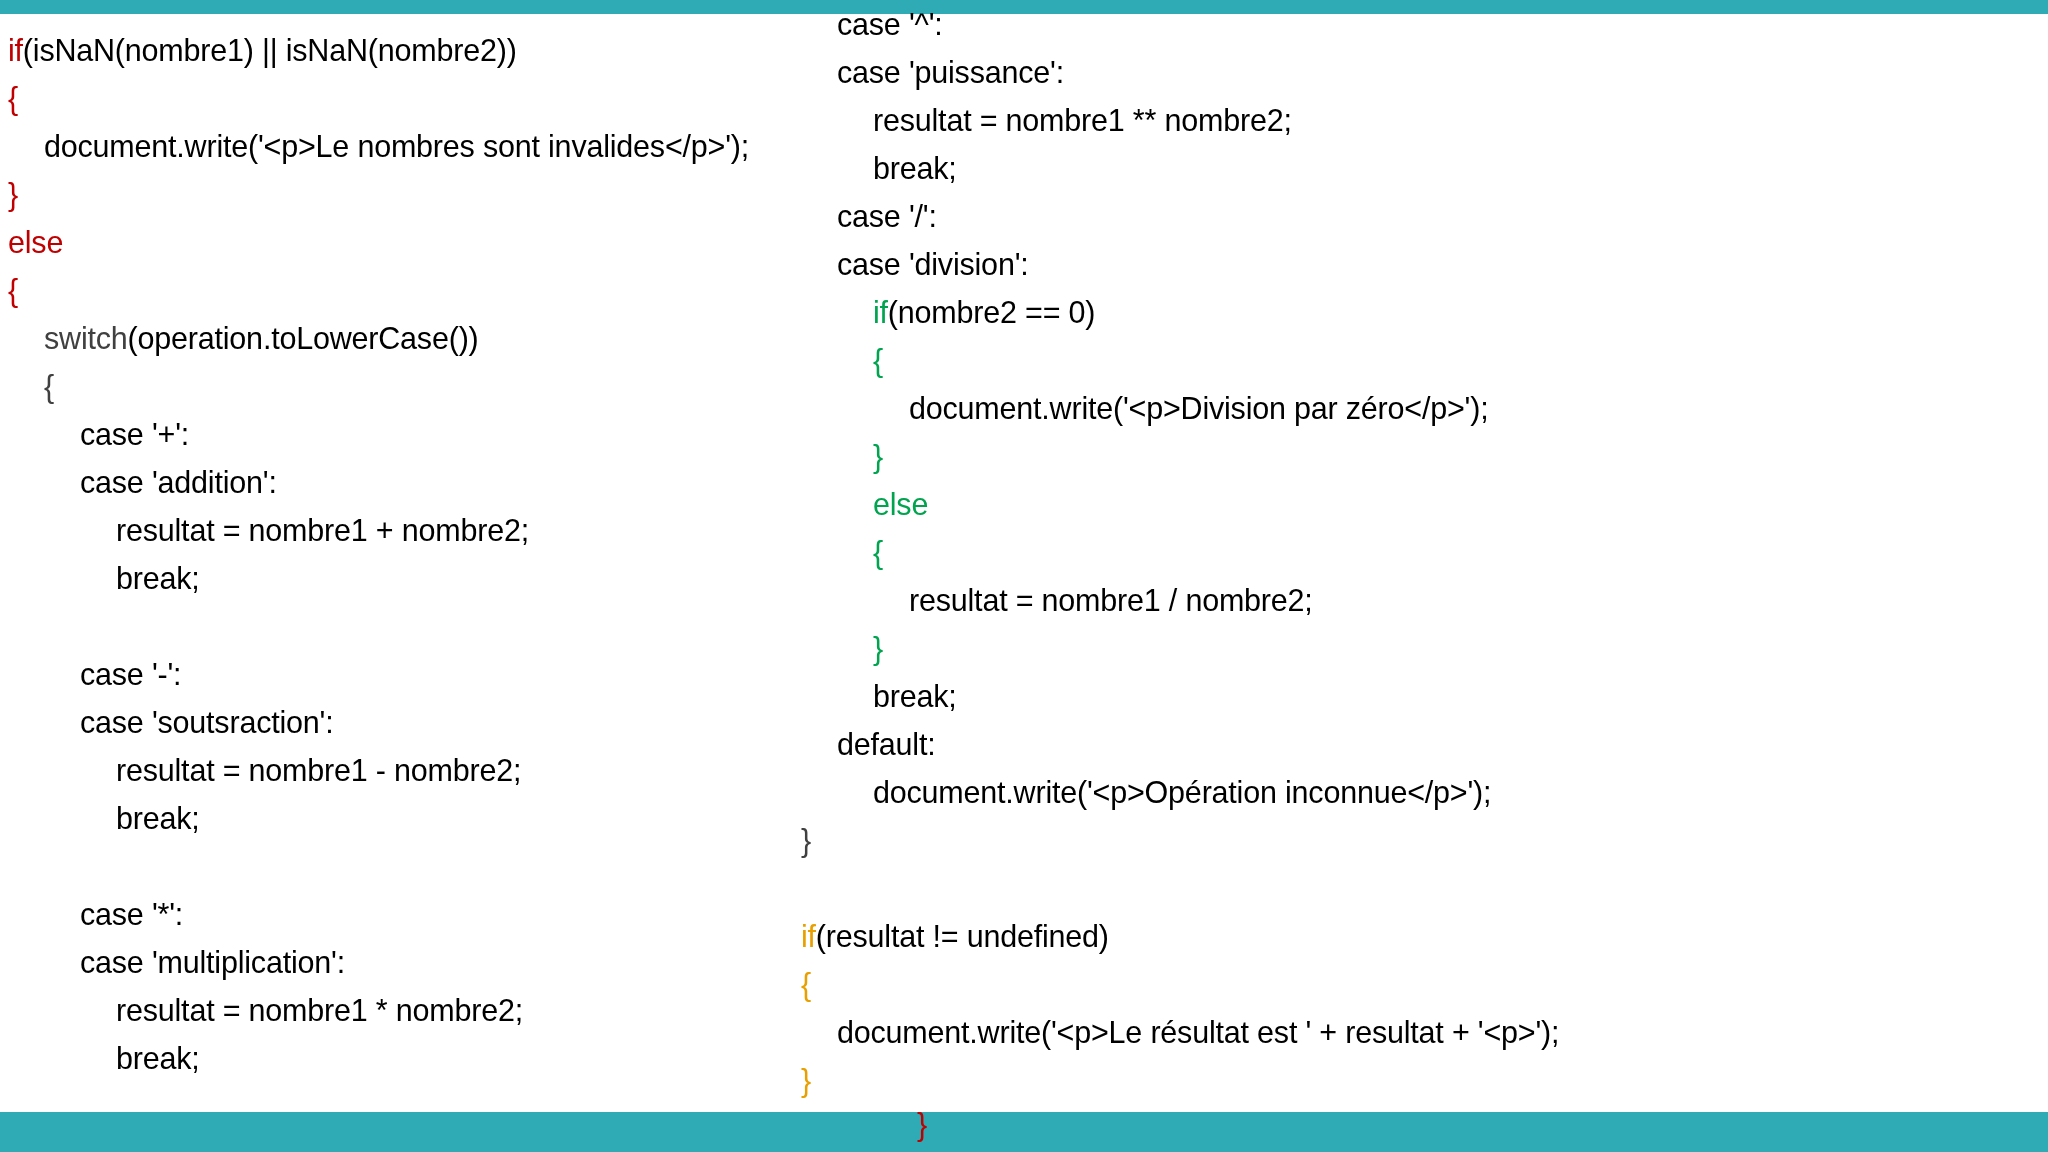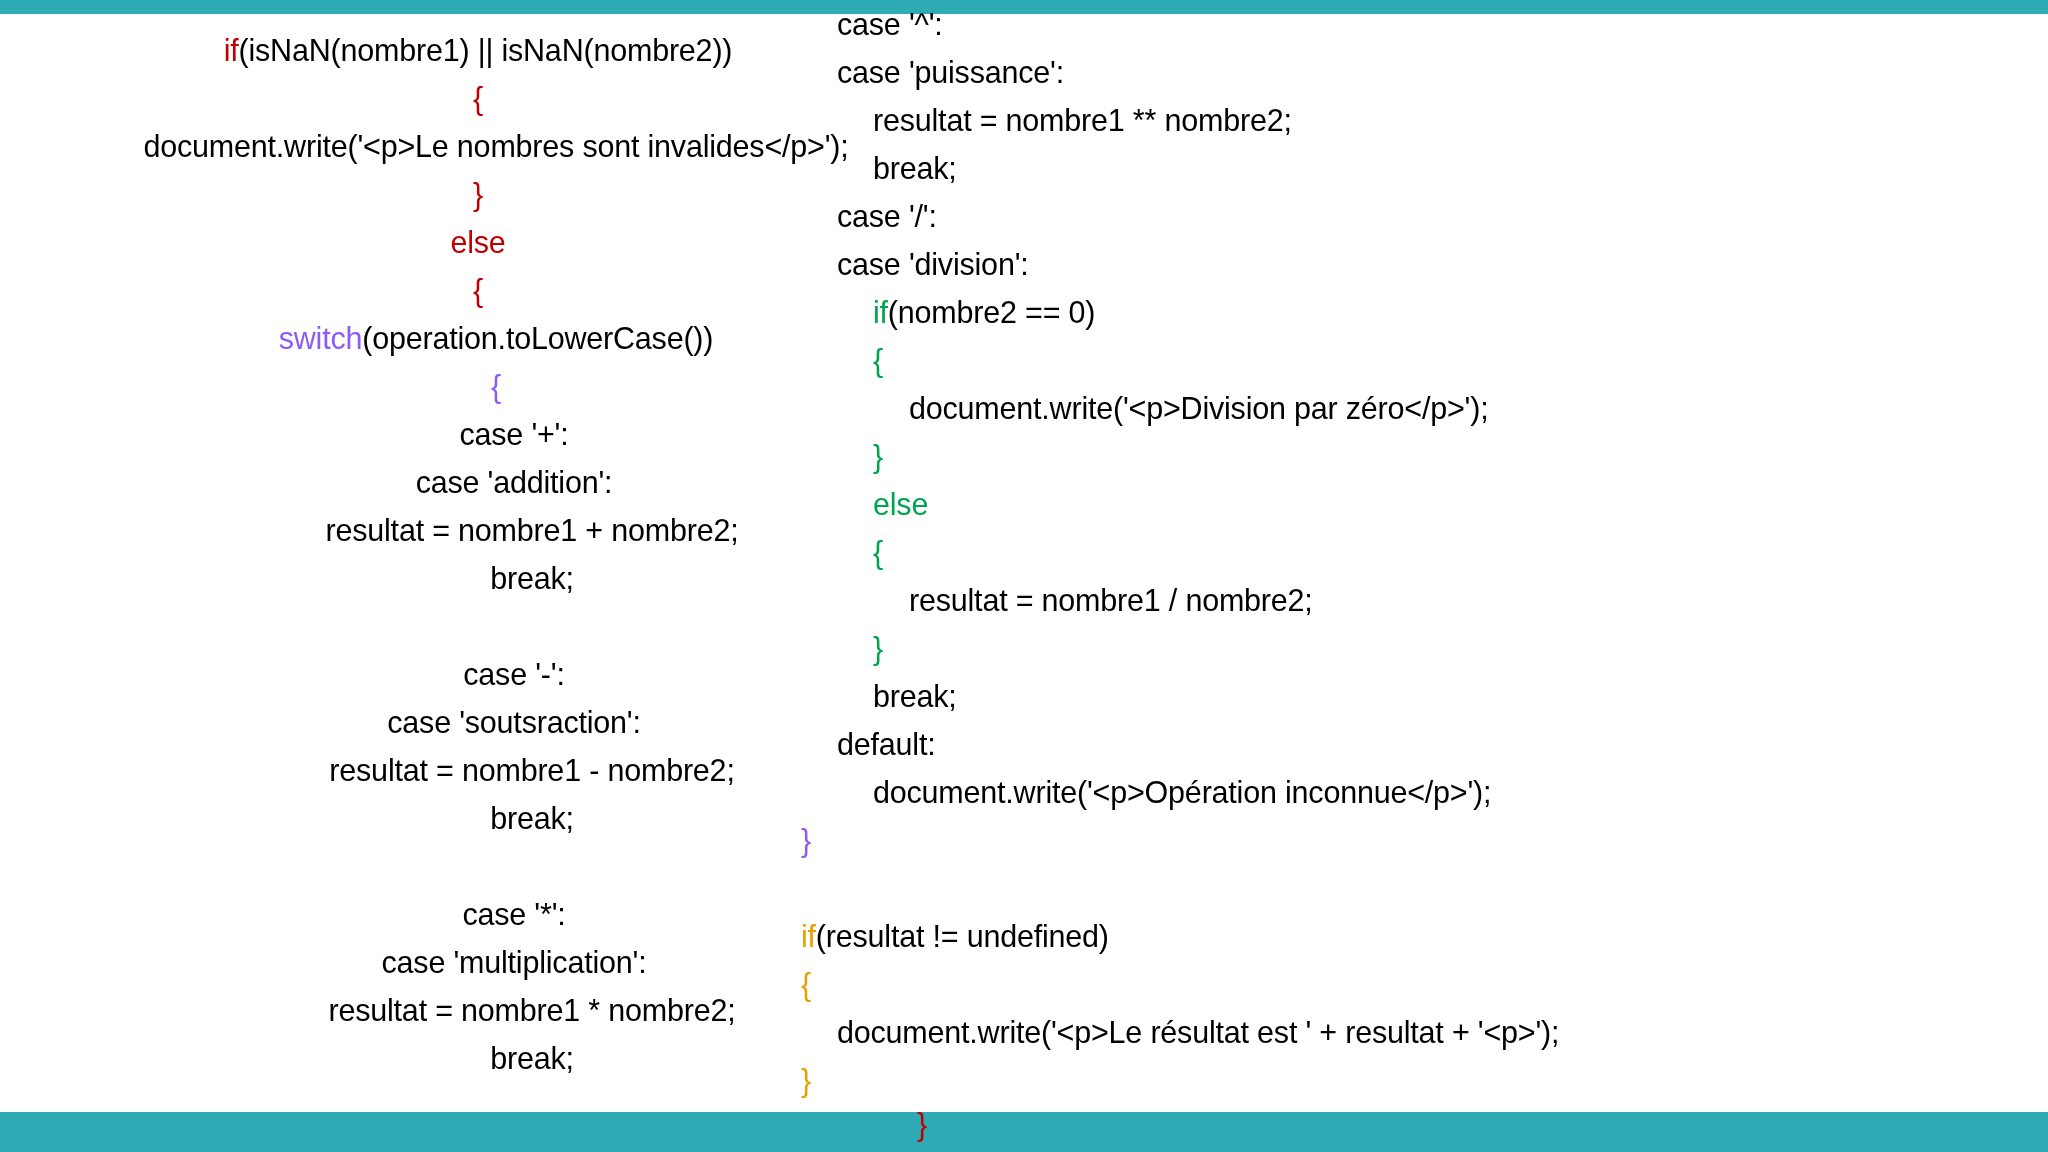--- a/index.html
+++ b/index.html
@@ -19,28 +19,28 @@
 
   .code-col{
     position:absolute;
     white-space:pre;
     font-family:"Liberation Sans", sans-serif;
     font-size:30.5px;
     line-height:48px;
     color:#000000;
     letter-spacing:-0.2px;
   }
-  #left-col{ left:8px; top:26px; width:940px;text-align:center; }
+  #left-col{ left:8px; top:26px; width:940px; }
   #right-col{ left:765px; top:0px;  width:1290px; }
 
   .ln{display:block;height:48px;}
   .blank{display:block;height:48px;}
 
   .kw-red   {color:#C00000;}
-  .kw-blue  {color:#8b5cf6;}
+  .kw-blue  {color:#404040;}
   .kw-green {color:#00A44F;}
   .kw-orange{color:#E8A000;}
   .plain    {color:#000000;}
 
   
   #trailing-brace{
     position:absolute;
     left:917px;
     top:1100px;
     font-family:"Liberation Sans", sans-serif;

